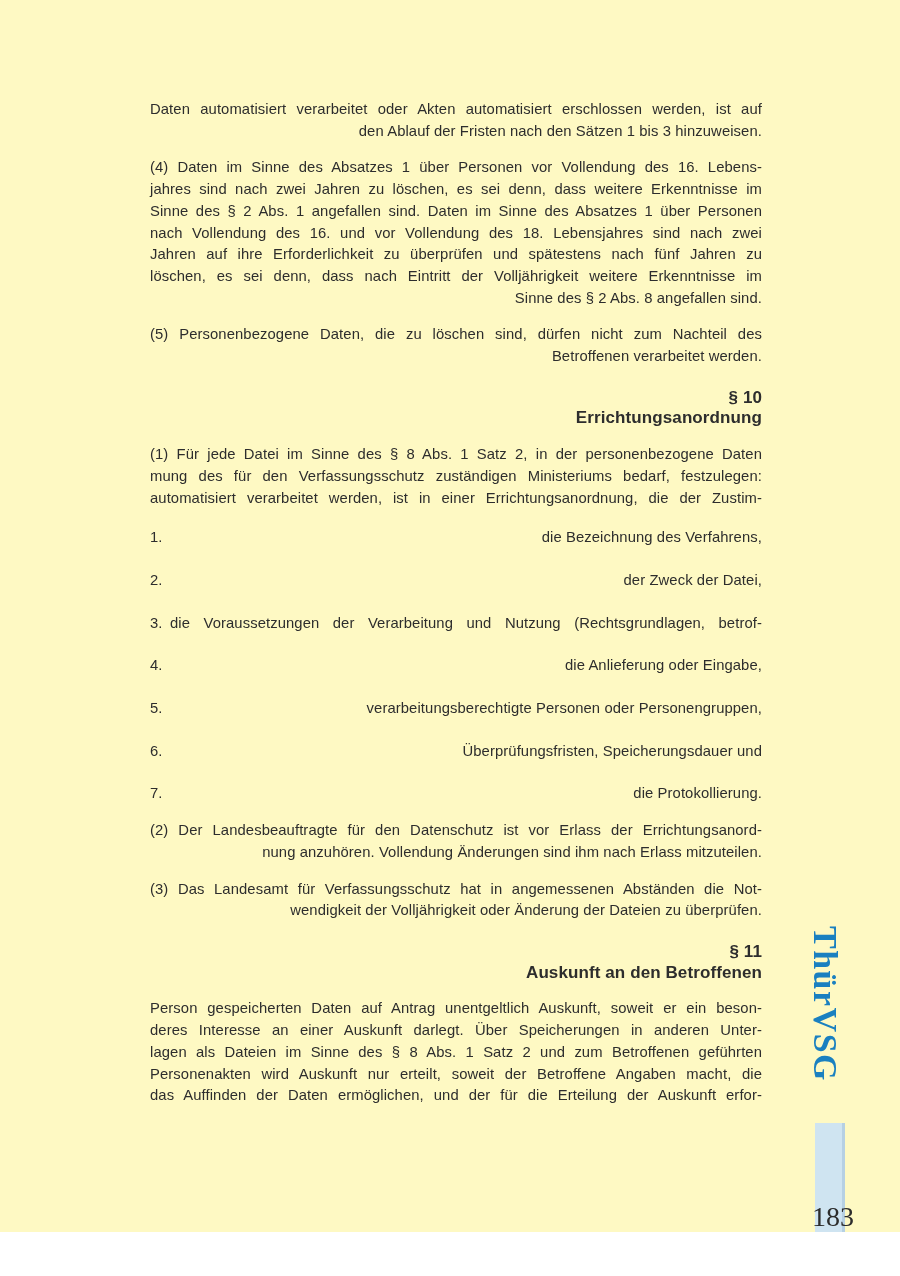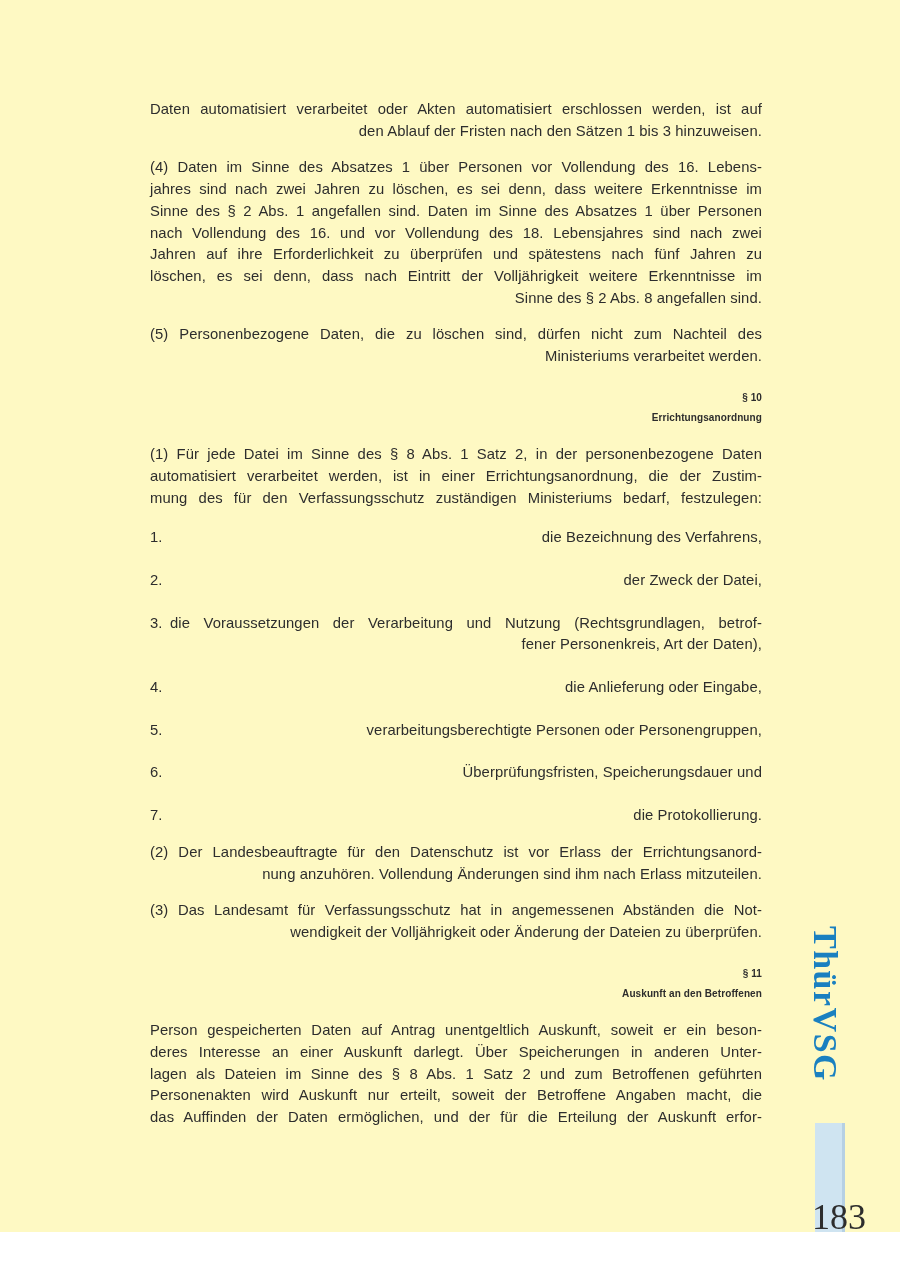--- a/index.html
+++ b/index.html
@@ -12,21 +12,21 @@
   .text-column {
     position:absolute; left:150px; top:99px; width:612px;
     display:flex; flex-direction:column;
     font-size:14.8px; line-height:21.7px;
     letter-spacing:0.1px;
   }
   .para { margin:0 0 15px 0; }
   .line { text-align:right; }
   .line.just { text-align:justify; text-align-last:justify; }
   .heading {
-    font-weight:bold; font-size:10px; line-height:20.7px;
+    font-weight:bold; font-size:17px; line-height:20.7px;
     margin:5px 0 15px 0;
   }
   .list { display:flex; flex-direction:column; margin:3px 0 15px 0; }
   .list-item { display:flex; margin:0 0 21px 0; }
   .list-item:last-child { margin-bottom:0; }
   .marker { flex:0 0 20px; }
   .item-body { flex:1 1 auto; min-width:0; }
   .vertical-label {
     position:absolute; left:806px; top:926px; height:170px;
     writing-mode:vertical-rl; text-orientation:mixed;
@@ -37,21 +37,21 @@
   .page-bar {
     position:absolute; left:815px; top:1123px; width:30px; height:153px;
     background:var(--bar,#cfe4f1);
   }
   .page-bar .bar-edge {
     position:absolute; right:0; top:0; width:3px; height:100%;
     background:rgba(150,185,210,0.45);
   }
   .page-number {
     position:absolute; left:812px; top:1202px;
-    font-family:"Liberation Serif", serif; font-size:36px; line-height:30px;
+    font-family:"Liberation Serif", serif; font-size:28px; line-height:30px;
     color:var(--text,#2d2d2d);
   }
 </style>
 </head>
 <body>
 
 <div class="page" style="--text: #2d2d2d; --accent: #1a80c0; --bar: #cfe4f1;">
   <main class="text-column">
       <div class="para">
         <div class="line just">Daten automatisiert verarbeitet oder Akten automatisiert erschlossen werden, ist auf</div>
@@ -61,49 +61,48 @@
         <div class="line just">(4) Daten im Sinne des Absatzes 1 über Personen vor Vollendung des 16. Lebens-</div>
         <div class="line just">jahres sind nach zwei Jahren zu löschen, es sei denn, dass weitere Erkenntnisse im</div>
         <div class="line just">Sinne des § 2 Abs. 1 angefallen sind. Daten im Sinne des Absatzes 1 über Personen</div>
         <div class="line just">nach Vollendung des 16. und vor Vollendung des 18. Lebensjahres sind nach zwei</div>
         <div class="line just">Jahren auf ihre Erforderlichkeit zu überprüfen und spätestens nach fünf Jahren zu</div>
         <div class="line just">löschen, es sei denn, dass nach Eintritt der Volljährigkeit weitere Erkenntnisse im</div>
         <div class="line">Sinne des § 2 Abs. 8 angefallen sind.</div>
       </div>
       <div class="para">
         <div class="line just">(5) Personenbezogene Daten, die zu löschen sind, dürfen nicht zum Nachteil des</div>
-        <div class="line">Ministeriums verarbeitet werden.</div>
+        <div class="line">Betroffenen verarbeitet werden.</div>
       </div>
       <div class="heading">
         <div class="line">§ 10</div>
         <div class="line">Errichtungsanordnung</div>
       </div>
       <div class="para">
         <div class="line just">(1) Für jede Datei im Sinne des § 8 Abs. 1 Satz 2, in der personenbezogene Daten</div>
+        <div class="line just">mung des für den Verfassungsschutz zuständigen Ministeriums bedarf, festzulegen:</div>
         <div class="line just">automatisiert verarbeitet werden, ist in einer Errichtungsanordnung, die der Zustim-</div>
-        <div class="line just">mung des für den Verfassungsschutz zuständigen Ministeriums bedarf, festzulegen:</div>
       </div>
       <div class="list">
         <div class="list-item">
           <span class="marker">1.</span>
           <div class="item-body">
             <div class="line">die Bezeichnung des Verfahrens,</div>
           </div>
         </div>
         <div class="list-item">
           <span class="marker">2.</span>
           <div class="item-body">
             <div class="line">der Zweck der Datei,</div>
           </div>
         </div>
         <div class="list-item">
           <span class="marker">3.</span>
           <div class="item-body">
             <div class="line just">die Voraussetzungen der Verarbeitung und Nutzung (Rechtsgrundlagen, betrof-</div>
-            <div class="line">fener Personenkreis, Art der Daten),</div>
           </div>
         </div>
         <div class="list-item">
           <span class="marker">4.</span>
           <div class="item-body">
             <div class="line">die Anlieferung oder Eingabe,</div>
           </div>
         </div>
         <div class="list-item">
           <span class="marker">5.</span>

